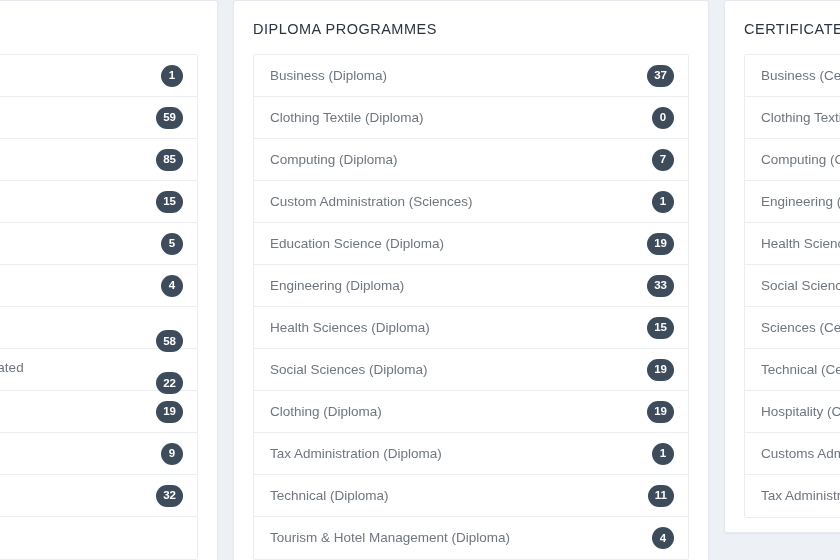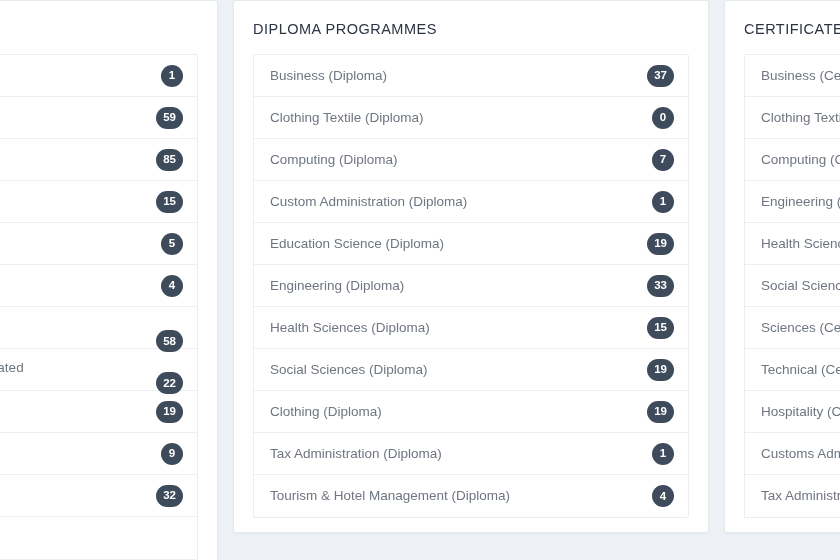--- a/index.html
+++ b/index.html
@@ -176,21 +176,21 @@
         </div>
         <div class="list-item">
           <span class="item-label">Clothing Textile (Diploma)</span>
           <span class="badge">0</span>
         </div>
         <div class="list-item">
           <span class="item-label">Computing (Diploma)</span>
           <span class="badge">7</span>
         </div>
         <div class="list-item">
-          <span class="item-label">Custom Administration (Diploma)</span>
+          <span class="item-label">Custom Administration (Sciences)</span>
           <span class="badge">1</span>
         </div>
         <div class="list-item">
           <span class="item-label">Education Science (Diploma)</span>
           <span class="badge">19</span>
         </div>
         <div class="list-item">
           <span class="item-label">Engineering (Diploma)</span>
           <span class="badge">33</span>
         </div>
@@ -202,20 +202,24 @@
           <span class="item-label">Social Sciences (Diploma)</span>
           <span class="badge">19</span>
         </div>
         <div class="list-item">
           <span class="item-label">Clothing (Diploma)</span>
           <span class="badge">19</span>
         </div>
         <div class="list-item">
           <span class="item-label">Tax Administration (Diploma)</span>
           <span class="badge">1</span>
+        </div>
+        <div class="list-item">
+          <span class="item-label">Technical (Diploma)</span>
+          <span class="badge">11</span>
         </div>
         <div class="list-item">
           <span class="item-label">Tourism &amp; Hotel Management (Diploma)</span>
           <span class="badge">4</span>
         </div>
 
       </div>
     </section>
 
     <section class="card narrow">

